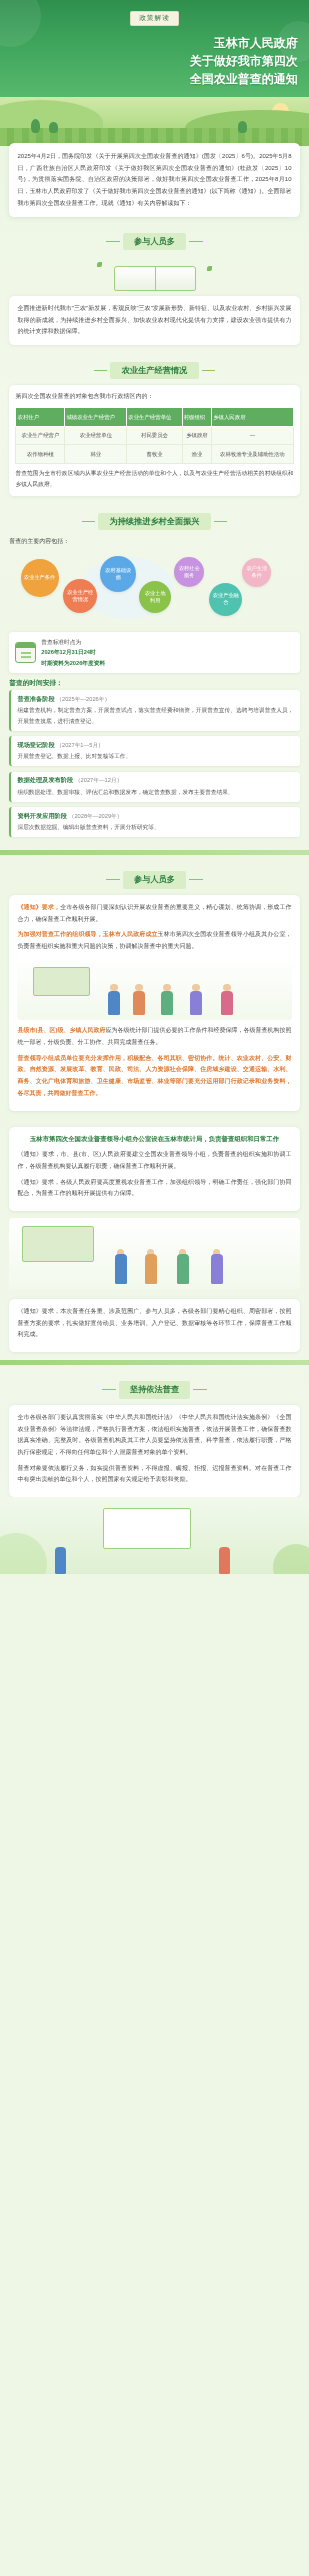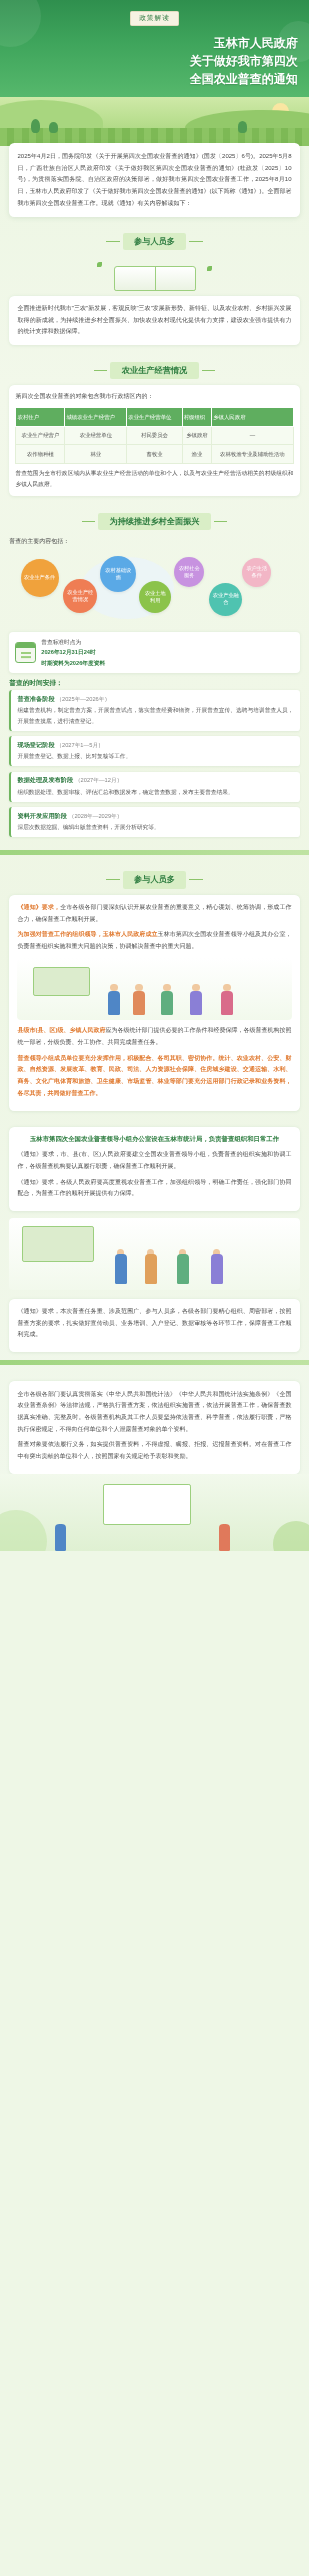--- a/index.html
+++ b/index.html
@@ -381,20 +381,23 @@
     <div class="card">
       <p class="para">《通知》要求，本次普查任务重、涉及范围广、参与人员多，各级各部门要精心组织、周密部署，按照普查方案的要求，扎实做好宣传动员、业务培训、入户登记、数据审核等各环节工作，保障普查工作顺利完成。</p>
     </div>
   </div>
 
   <div class="spacer"></div>
   <div class="green-band"></div>
   <div class="spacer"></div>
 
   <div class="sec">
+    <div class="sec-title">
+      <span>坚持依法普查</span>
+    </div>
     <div class="card">
       <p class="para">全市各级各部门要认真贯彻落实《中华人民共和国统计法》《中华人民共和国统计法实施条例》《全国农业普查条例》等法律法规，严格执行普查方案，依法组织实施普查，依法开展普查工作，确保普查数据真实准确、完整及时。各级普查机构及其工作人员要坚持依法普查、科学普查，依法履行职责，严格执行保密规定，不得向任何单位和个人泄露普查对象的单个资料。</p>
       <p class="para">普查对象要依法履行义务，如实提供普查资料，不得虚报、瞒报、拒报、迟报普查资料。对在普查工作中有突出贡献的单位和个人，按照国家有关规定给予表彰和奖励。</p>
     </div>
   </div>
 
   <div class="footer-illu">
     <div class="blob" style="width:62px;height:62px;background:#bfe3a3;left:-15.5px;bottom:-20.6px"></div>
     <div class="blob" style="width:46px;height:46px;background:#a8d67f;right:-10.3px;bottom:-15.5px"></div>
     <div class="p-board" style="left:103px;top:10.3px;width:88px;height:41px;background:#ffffff"></div>

